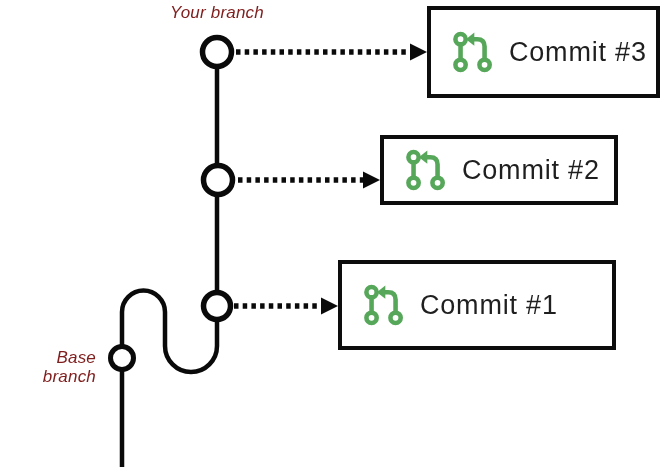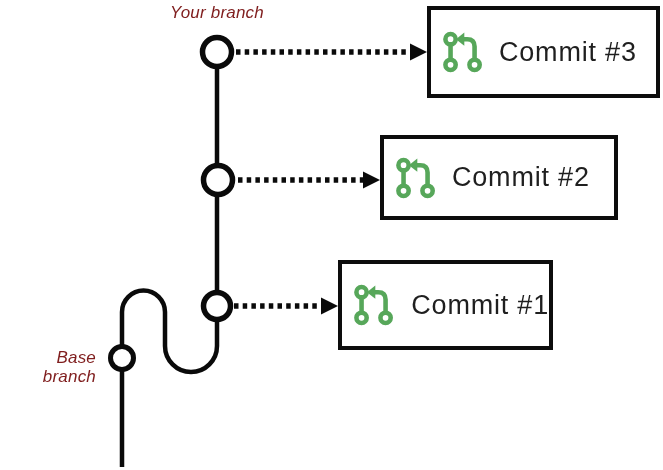--- a/index.html
+++ b/index.html
@@ -31,26 +31,26 @@
     left: 0px; top: 349px; width: 96px;
     text-align: right;
   }
   .commit-box {
     position: absolute;
     box-sizing: border-box;
     background: #ffffff;
     border: 4px solid #0d0d0d;
     display: flex;
     align-items: center;
-    padding-left: 8px;
+    padding-left: 18px;
     gap: 16px;
   }
   .commit-box.box-3 { left: 427px; top: 6px;   width: 233px; height: 92px; }
-  .commit-box.box-2 { left: 380px; top: 135px; width: 238px; height: 85px; }
-  .commit-box.box-1 { left: 338px; top: 260px; width: 215px; height: 90px; justify-content: space-between; }
+  .commit-box.box-2 { left: 380px; top: 135px; width: 238px; height: 70px; }
+  .commit-box.box-1 { left: 338px; top: 260px; width: 278px; height: 90px; }
   .commit-label {
     font-size: 27px;
     letter-spacing: 0.8px;
     color: #1f1f1f;
     white-space: nowrap;
   }
   .commit-icon { flex: 0 0 auto; }
 </style>
 </head>
 <body>

